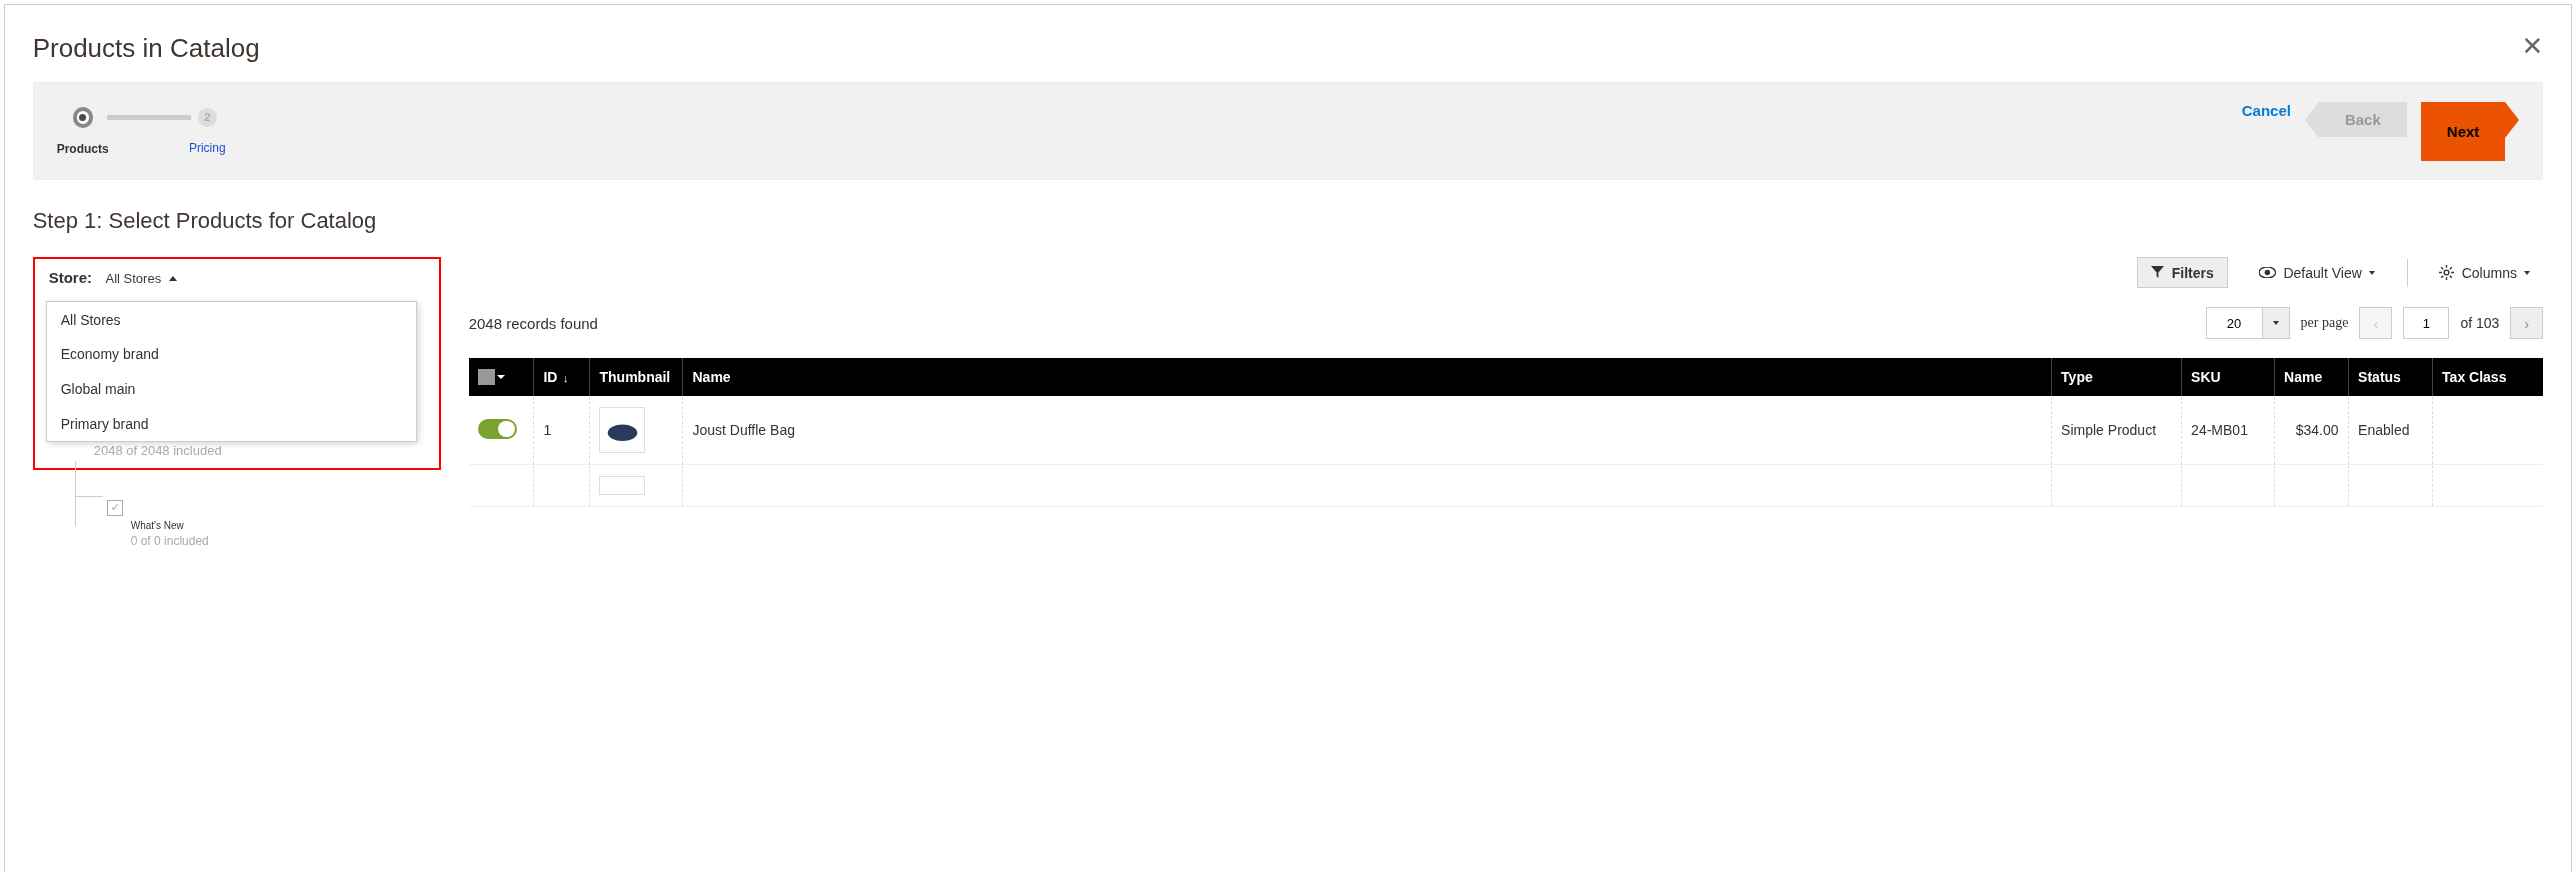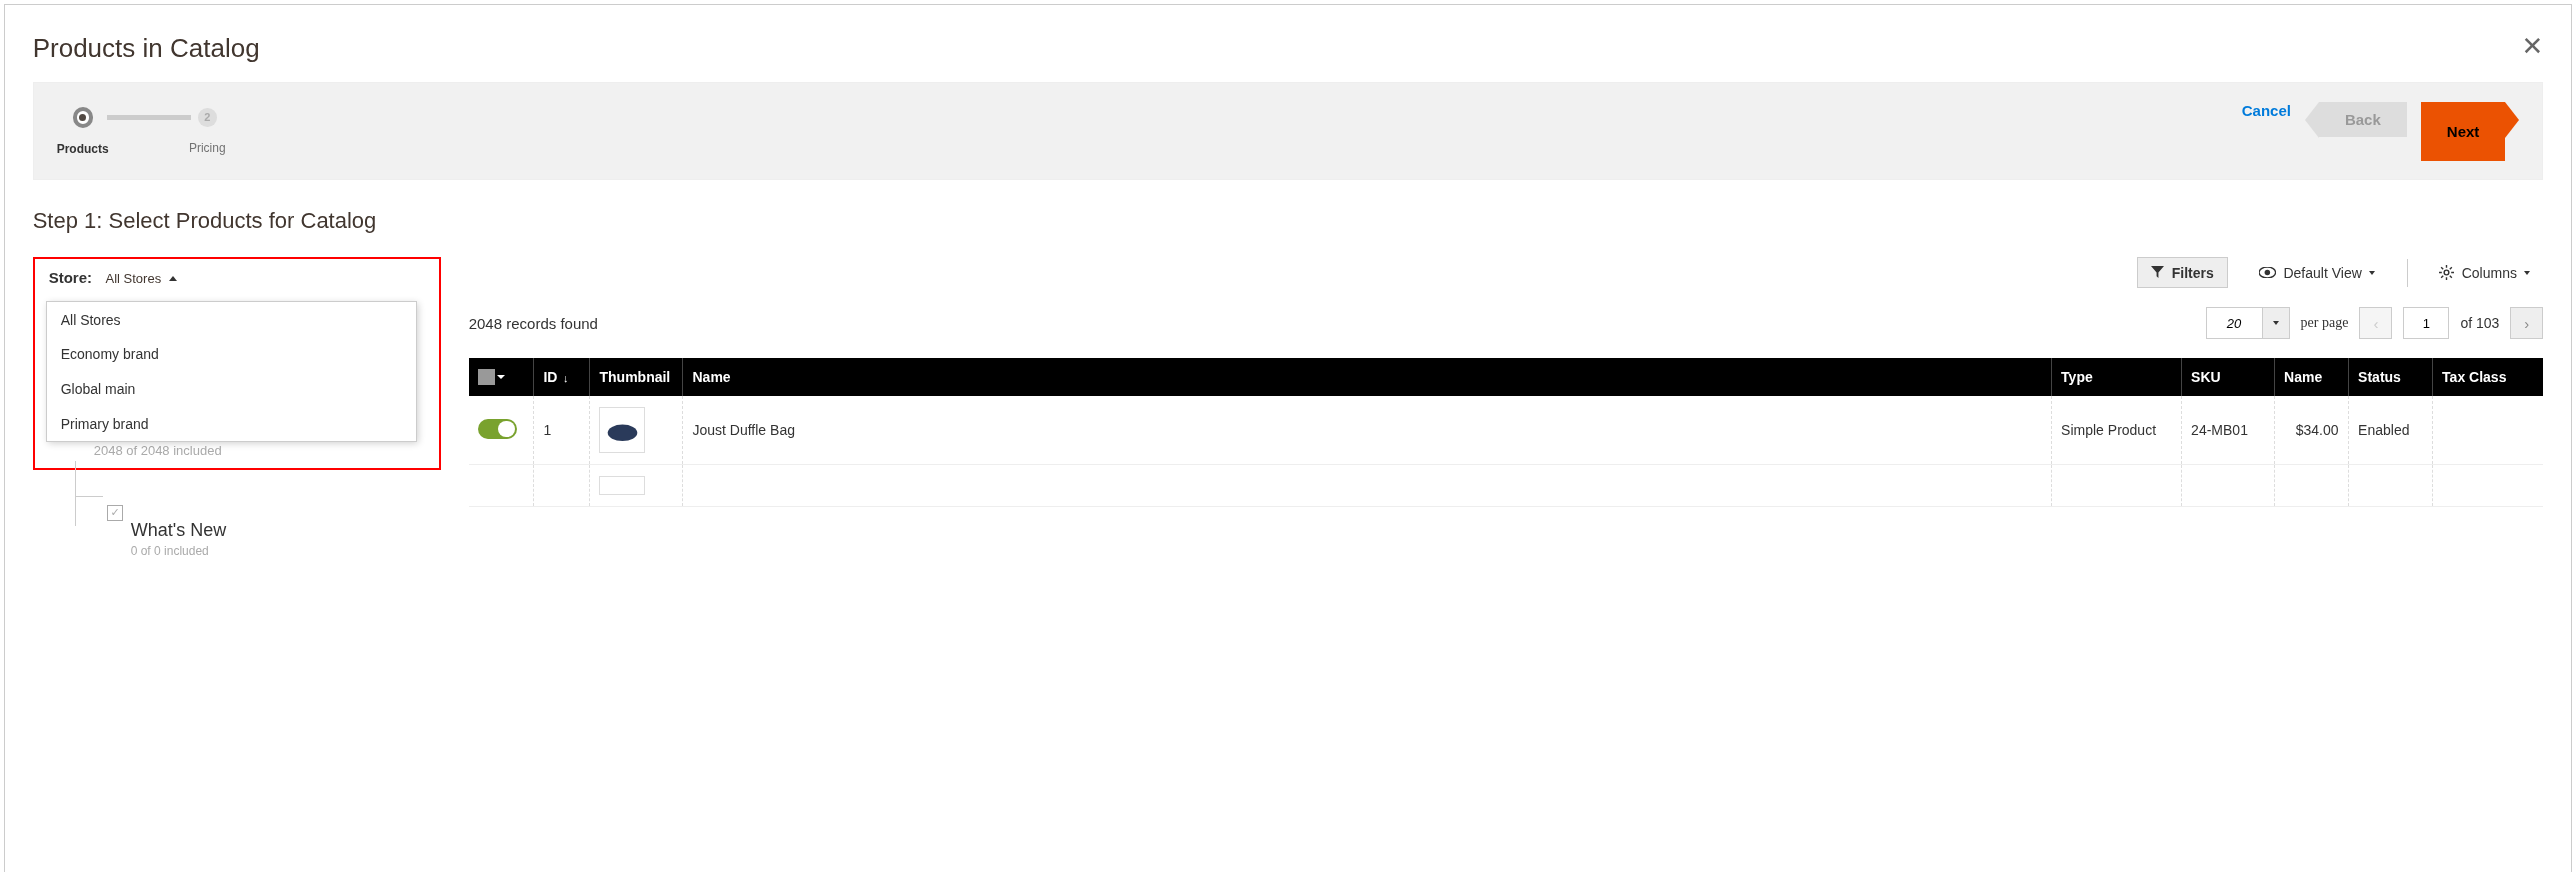--- a/index.html
+++ b/index.html
@@ -10,21 +10,21 @@
     .close-icon { font-size: 26px; color: #666; cursor: pointer; font-weight: 300; line-height: 1; }
     
     .wizard-bar { background: #f1f1f1; padding: 18.6px 23px; border: 0.9px solid #eee; display: flex; justify-content: space-between; align-items: center; margin-bottom: 28px; }
     .steps { display: flex; align-items: center; gap: 0; }
     .step { display: flex; flex-direction: column; align-items: center; position: relative; }
     .step-circle { width: 20.4px; height: 20.4px; border-radius: 50%; display: flex; align-items: center; justify-content: center; font-size: 11px; font-weight: bold; z-index: 2; position: relative; }
     .step.active .step-circle { border: 4.6px solid #888; background: #fff; width: 20.4px; height: 20.4px; }
     .step.active .step-circle::after { content: ''; width: 7.4px; height: 7.4px; background: #514943; border-radius: 50%; position: absolute; }
     .step.inactive .step-circle { background: #ddd; color: #aaa; width: 18.6px; height: 18.6px; }
     .step-label { font-size: 12px; margin-top: 14px; font-weight: 600; color: #333; }
-    .step.inactive .step-label { color: #737373; font-weight: 400; }
+    .step.inactive .step-label { color: #1d4ed8; font-weight: 400; }
     .step-connector { width: 84px; height: 5.6px; background: #ccc; margin: 0 -1.9px; margin-bottom: 28px; }
     
     .wizard-actions { display: flex; align-items: flex-start; gap: 14px; }
     .btn-cancel { color: #007bdb; font-weight: 600; font-size: 15px; background: none; border: none; cursor: pointer; }
     .btn-back { background: #ddd; color: #999; padding: 9.3px 26px; font-size: 15px; font-weight: 600; border: none; cursor: pointer; position: relative; margin-left: 14px; }
     .btn-back::before { content: ''; position: absolute; left: -14px; top: 0; width: 0; height: 0; border-top: 18.6px solid transparent; border-bottom: 18.6px solid transparent; border-right: 14px solid #ddd; }
     .btn-next { background: #eb5202; color: #000000; padding: 21px 26px; font-size: 15px; font-weight: 700; border: none; cursor: pointer; position: relative; margin-right: 14px; }
     .btn-next::after { content: ''; position: absolute; right: -14px; top: 0; width: 0; height: 0; border-top: 18.6px solid transparent; border-bottom: 18.6px solid transparent; border-left: 14px solid #eb5202; }
     
     .step-title { font-size: 22px; color: #41362f; font-weight: 400; margin-bottom: 23px; }
@@ -36,38 +36,38 @@
     .store-label { font-weight: 700; font-size: 15px; color: #333; }
     .store-selector { display: inline-flex; align-items: center; gap: 7.4px; margin-left: 9.3px; cursor: pointer; }
     .store-selector-value { font-size: 13px; color: #41362f; }
     .dropdown-arrow-up { width: 0; height: 0; border-left: 4.6px solid transparent; border-right: 4.6px solid transparent; border-bottom: 5.6px solid #333; }
     
     .store-dropdown { position: absolute; top: 42px; left: 11px; width: 371px; background: #fff; border: 0.9px solid #ccc; box-shadow: 1.9px 1.9px 7.4px rgba(0,0,0,0.2); z-index: 10; }
     .dropdown-option { padding: 9.3px 14px; font-size: 14px; color: #333; cursor: pointer; }
     
     .tree-stub { position: absolute; top: 186px; left: 61px; color: #aaa; font-size: 13px; }
     .tree-checkbox { width: 16.7px; height: 16.7px; border: 0.9px solid #aaa; display: flex; align-items: center; justify-content: center; color: #aaa; font-size: 11px; }
-    .tree-label { color: #333; font-size: 18px; margin-top: 36px; }
+    .tree-label { color: #333; font-size: 10px; margin-top: 36px; }
     .tree-count { color: #aaa; font-size: 12px; margin-left: 24px; margin-top: 2.8px; }
     .tree-line-v { position: absolute; left: 42px; top: 204px; width: 0.9px; height: 65px; background: #ccc; }
     .tree-line-h { position: absolute; left: 42px; top: 239px; width: 28px; height: 0.9px; background: #ccc; }
     
     .right-section { flex: 1; }
     .toolbar { display: flex; justify-content: flex-end; align-items: center; gap: 18.6px; margin-bottom: 18.6px; }
     .tb-btn { display: inline-flex; align-items: center; gap: 7.4px; padding: 6.5px 13px; font-size: 14px; cursor: pointer; }
     .filters-btn { background: #eee; border: 0.9px solid #ccc; font-weight: 600; }
     .view-btn, .columns-btn { background: none; border: none; }
     .divider { width: 0.9px; height: 28px; background: #ccc; }
     .caret-down { width: 0; height: 0; border-left: 3.7px solid transparent; border-right: 3.7px solid transparent; border-top: 4.6px solid #333; }
     
     .records-bar { display: flex; justify-content: space-between; align-items: center; margin-bottom: 18.6px; }
     .records-found { font-size: 15px; color: #333; }
     .pagination { display: flex; align-items: center; gap: 11px; }
     .page-size-wrap { display: flex; }
-    .page-size-input { width: 56px; height: 32px; border: 0.9px solid #ccc; text-align: center; font-size: 13px; border-right: none; font-style: italic; }
+    .page-size-input { width: 56px; height: 32px; border: 0.9px solid #ccc; text-align: center; font-size: 13px; border-right: none; }
     .page-size-btn { width: 28px; height: 32px; background: #eee; border: 0.9px solid #ccc; display: flex; align-items: center; justify-content: center; cursor: pointer; }
     .per-page-label { font-size: 14px; font-family: Liberation Serif, serif; }
     .page-nav-btn { width: 33px; height: 32px; border: 0.9px solid #ccc; background: #fff; display: flex; align-items: center; justify-content: center; cursor: pointer; font-size: 15px; color: #888; }
     .page-nav-btn.disabled { background: #f5f5f5; color: #ccc; }
     .page-input { width: 46px; height: 32px; border: 0.9px solid #ccc; text-align: center; font-size: 13px; }
     .of-pages { font-size: 14px; }
     
     .data-table { width: 100%; border-collapse: collapse; }
     .data-table thead { background: #000; color: #fff; border-radius: 16px; }
     .data-table th { padding: 11px 9.3px; text-align: left; font-size: 14px; font-weight: 700; border-right: 0.9px solid #444; }

